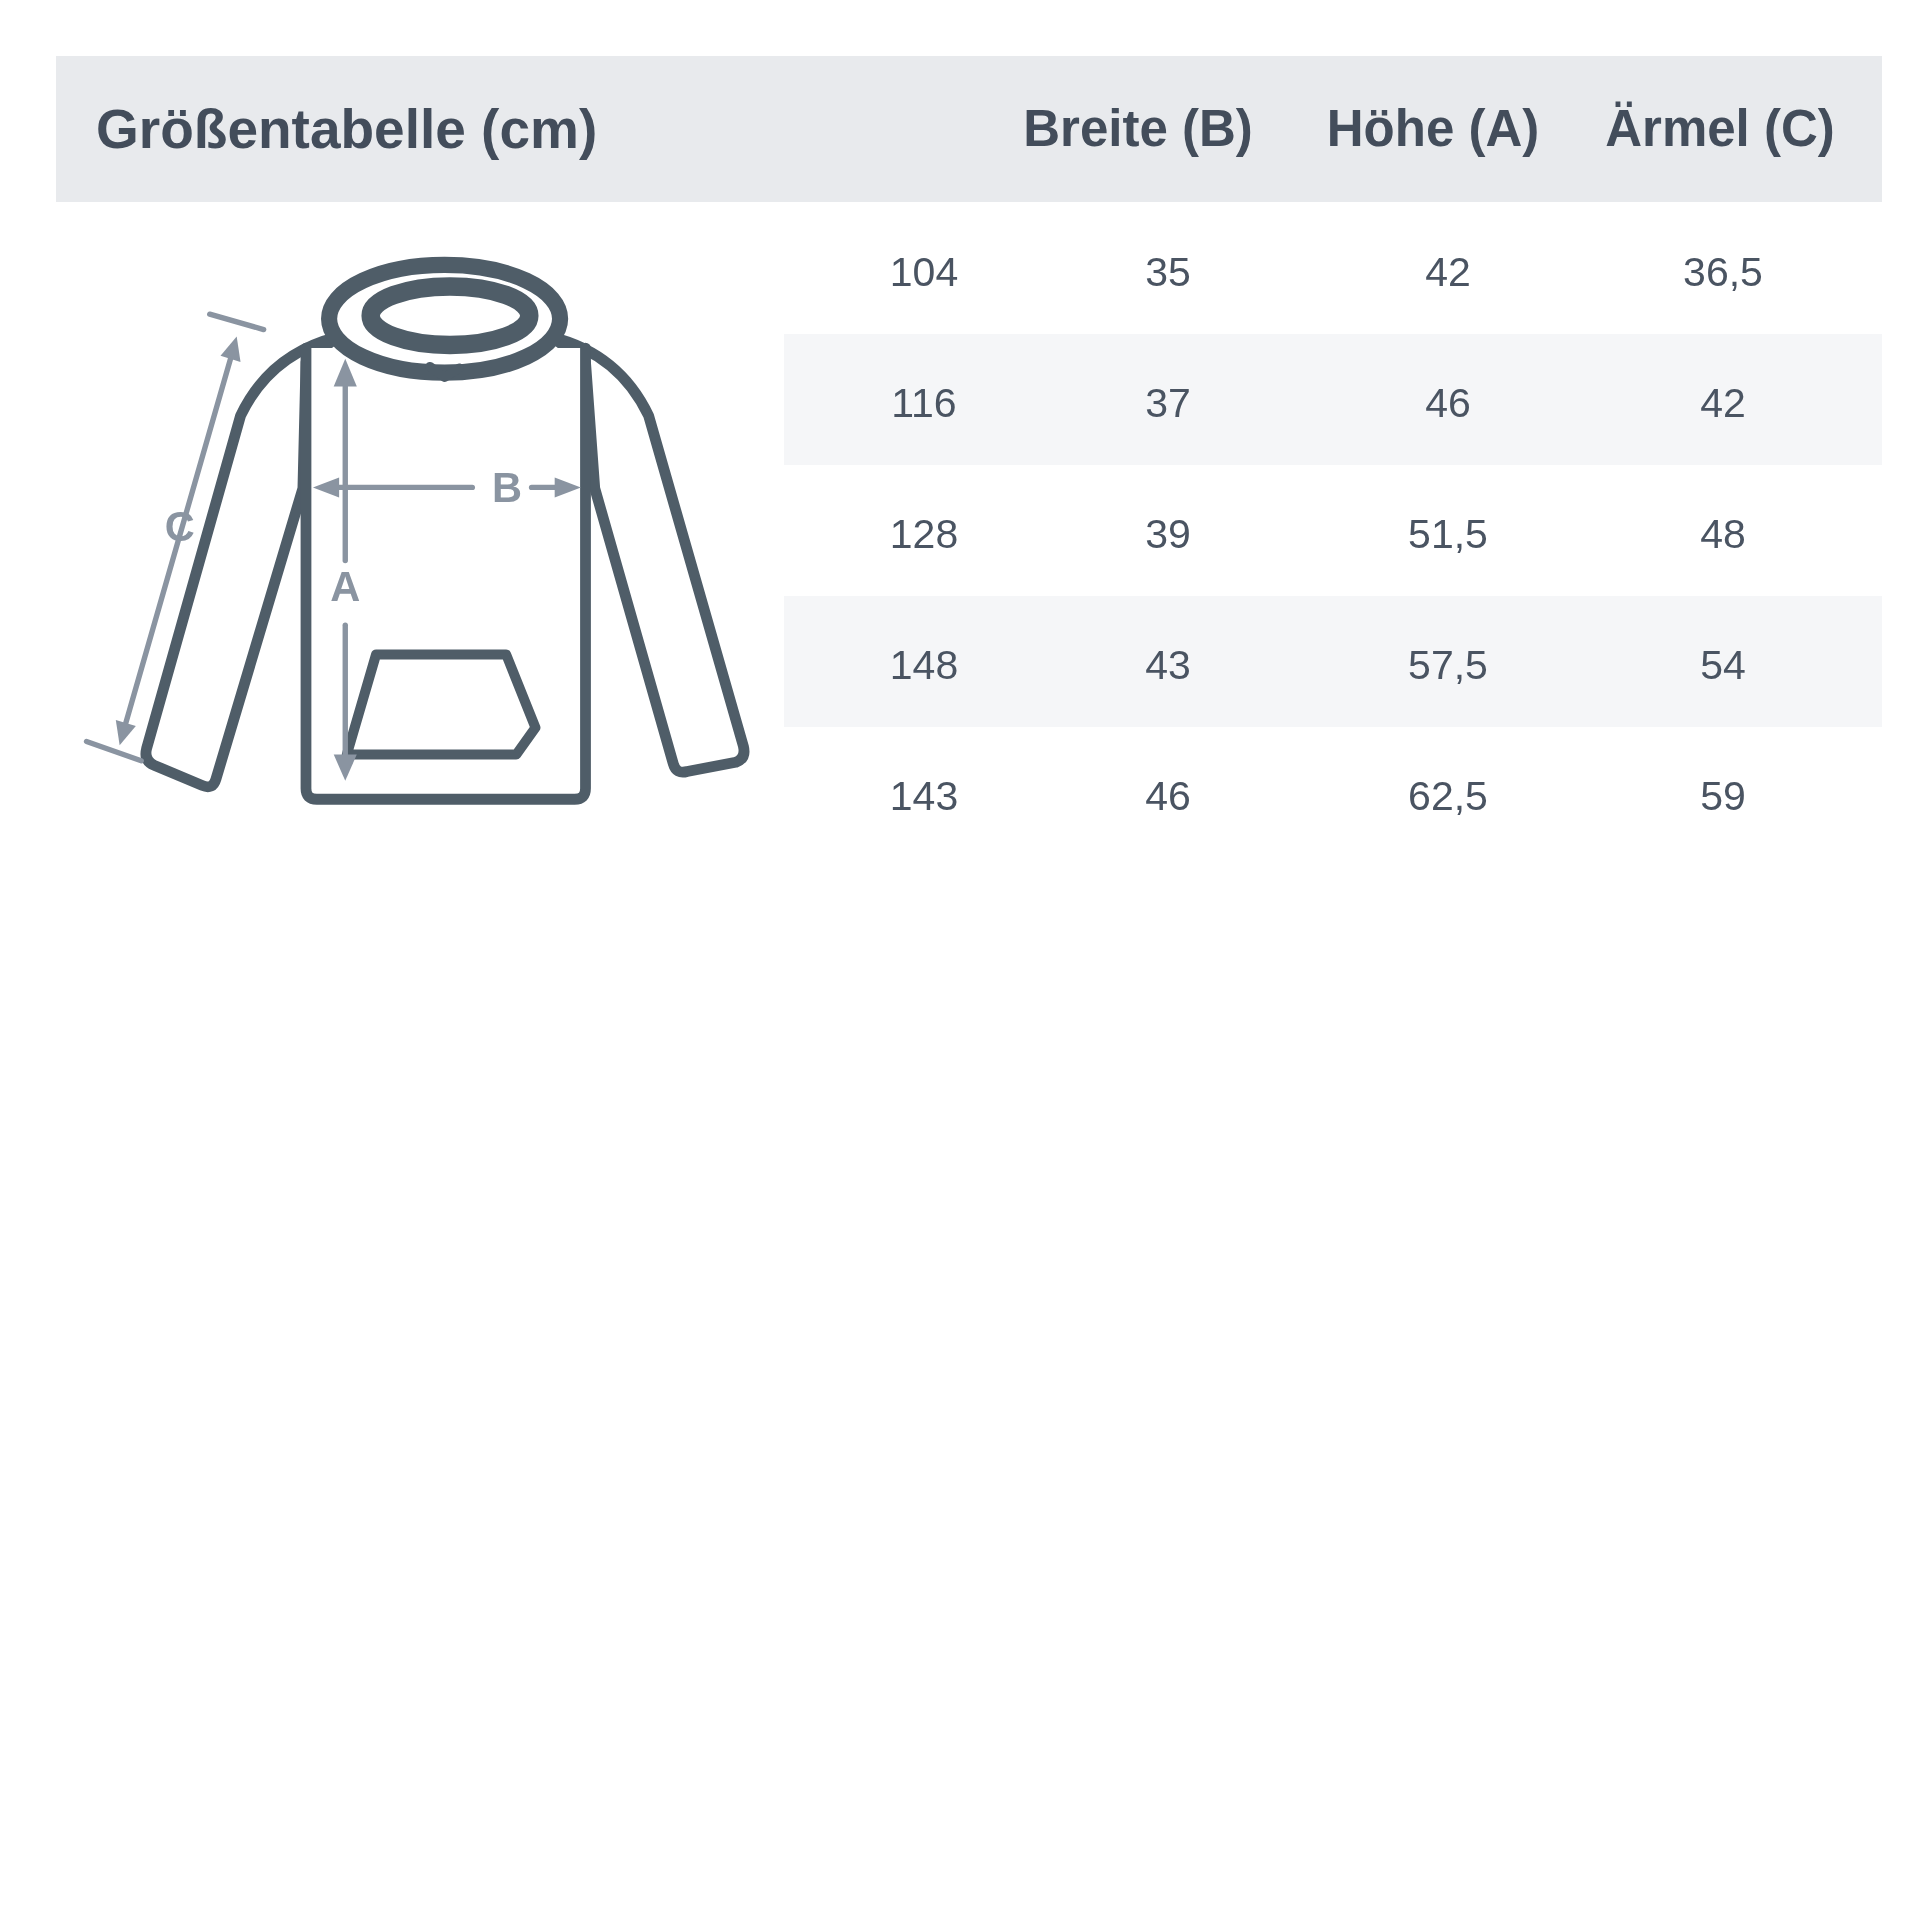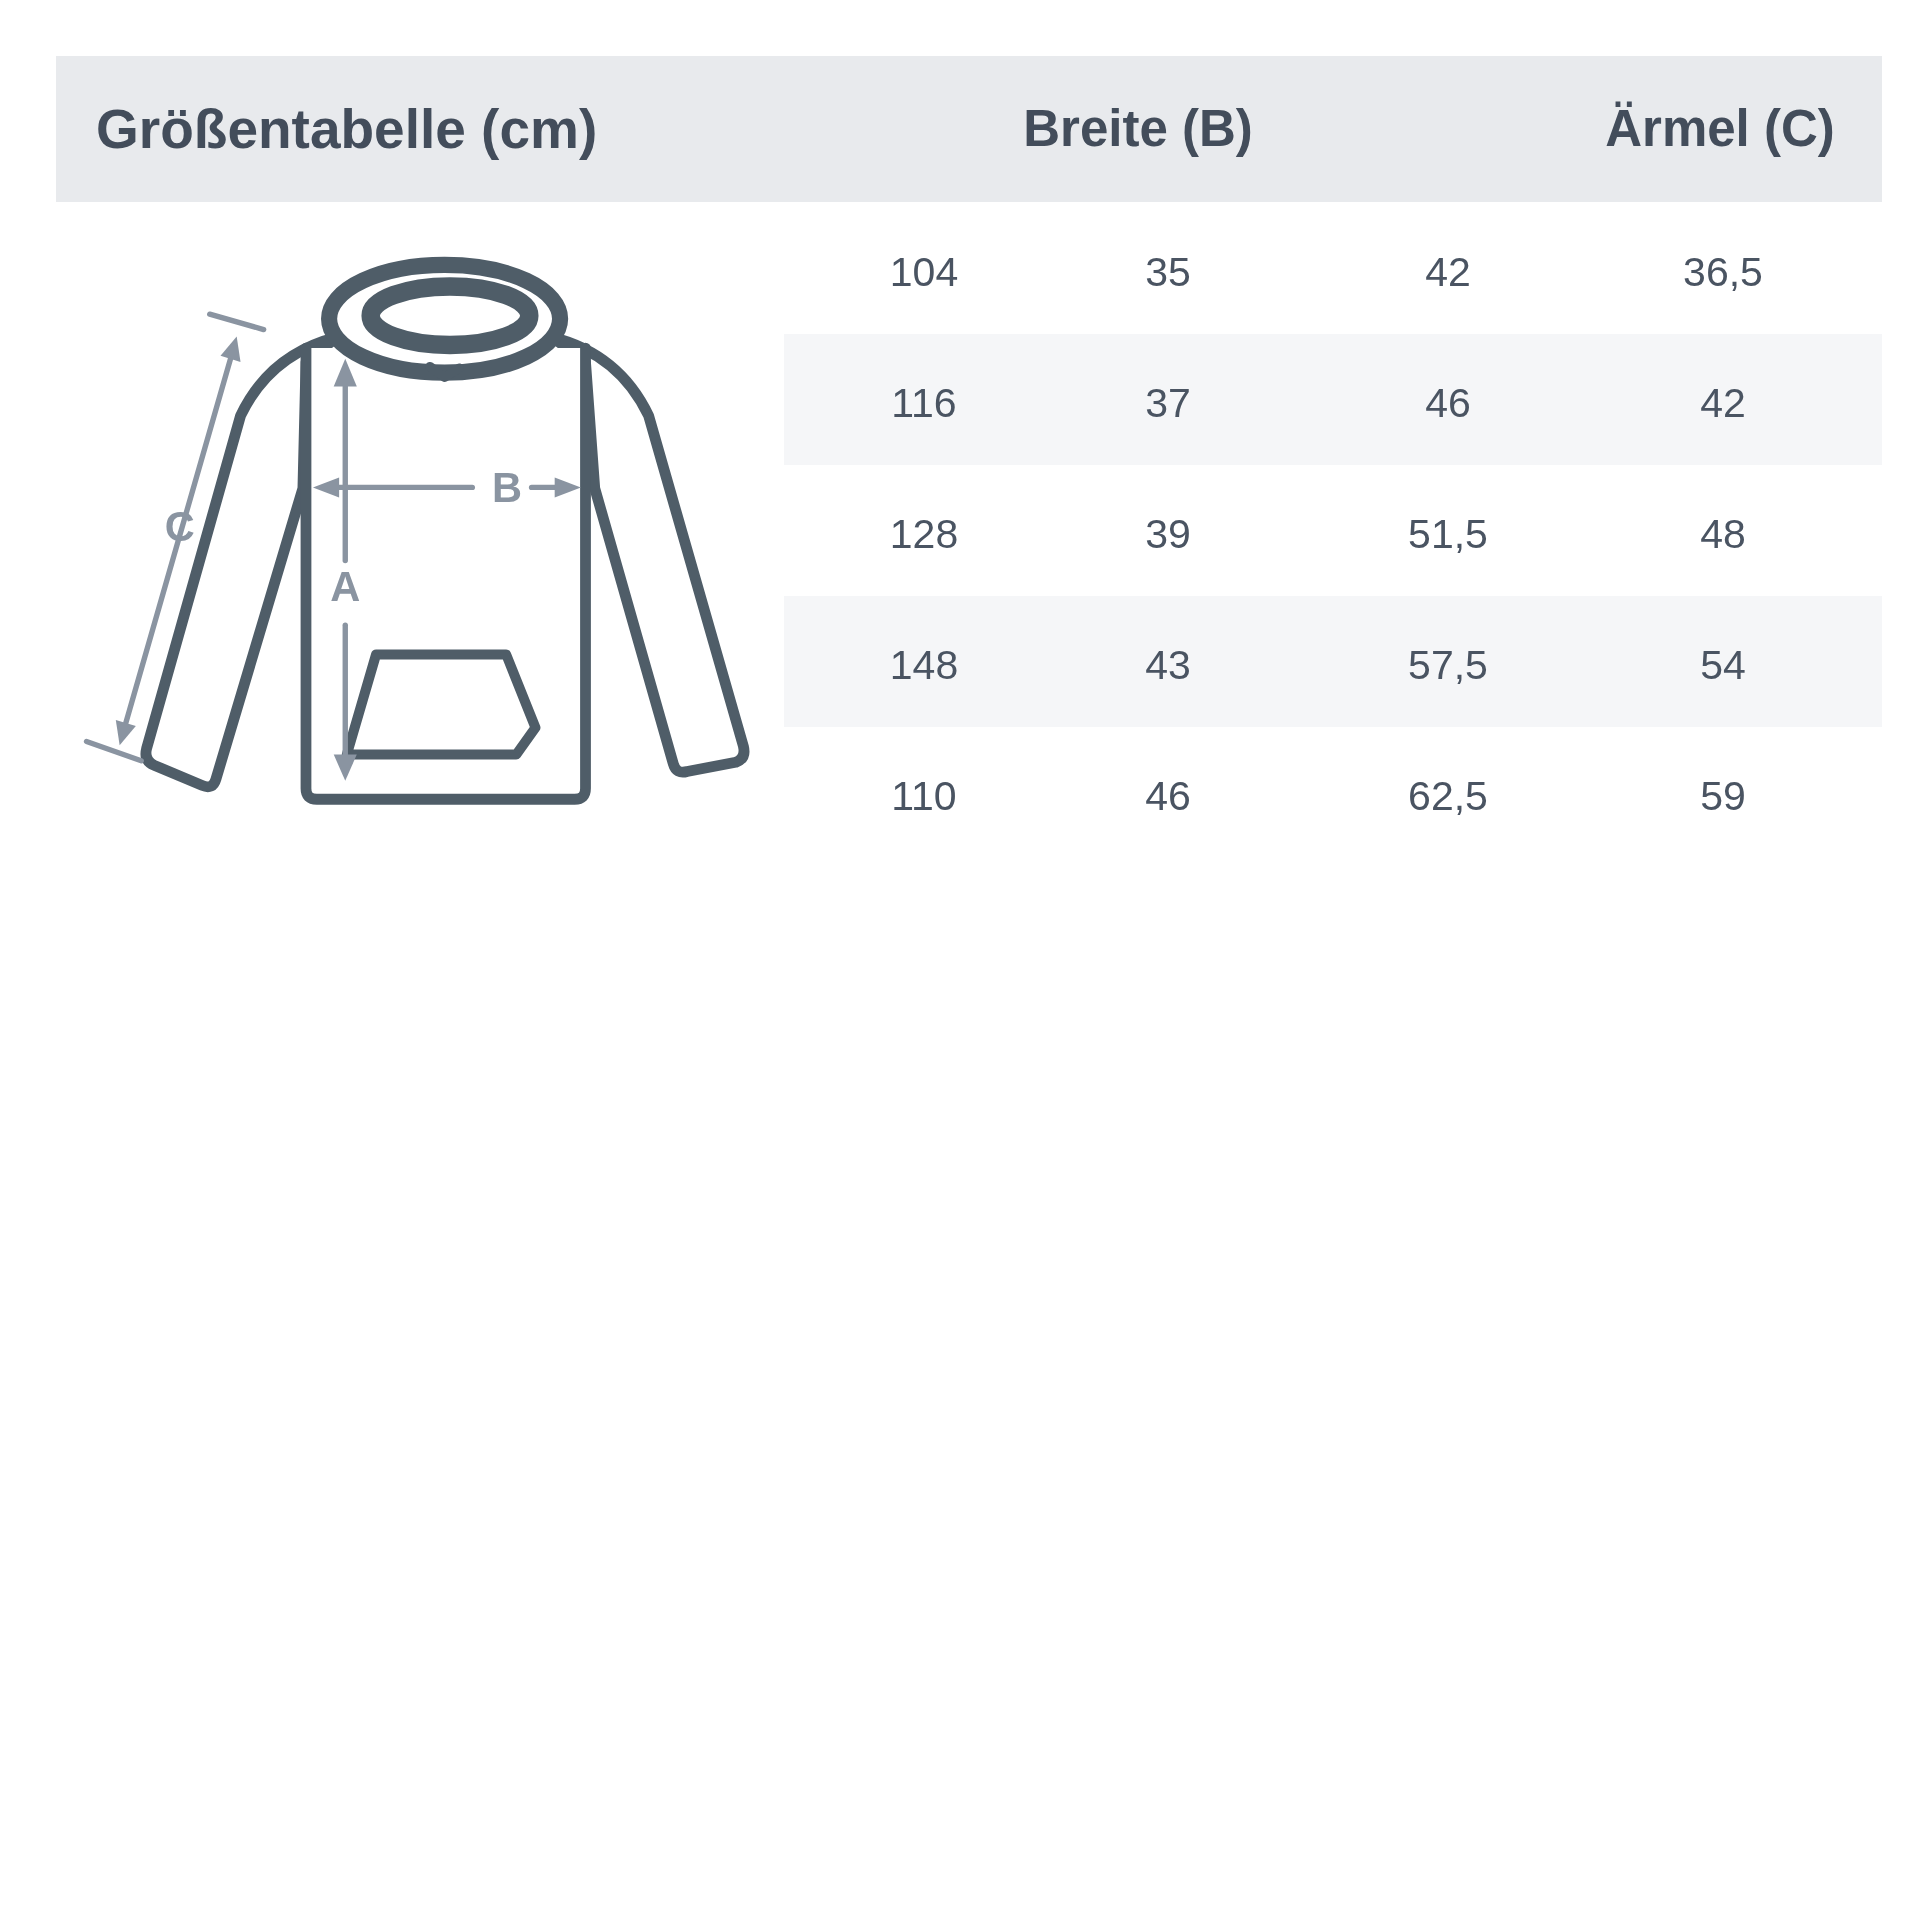--- a/index.html
+++ b/index.html
@@ -55,20 +55,21 @@
   .note b{font-weight:bold;color:#6e7987;}
 </style>
 </head>
 <body>
 
 <div class="sheet">
 
   <div class="header-bar">
     <div class="title">Größentabelle (cm)</div>
     <div class="col-header c1">Breite (B)</div>
+    <div class="col-header c2">Höhe (A)</div>
     <div class="col-header c3">Ärmel (C)</div>
   </div>
 
   <div class="row" style="top:203px;">
     <div class="cell c0">104</div>
     <div class="cell c1">35</div>
     <div class="cell c2">42</div>
     <div class="cell c3">36,5</div>
   </div>
 
@@ -89,21 +90,21 @@
 
   <div class="row" style="top:596px;">
     <div class="stripe"></div>
     <div class="cell c0">148</div>
     <div class="cell c1">43</div>
     <div class="cell c2">57,5</div>
     <div class="cell c3">54</div>
   </div>
 
   <div class="row" style="top:727px;">
-    <div class="cell c0">110</div>
+    <div class="cell c0">143</div>
     <div class="cell c1">46</div>
     <div class="cell c2">62,5</div>
     <div class="cell c3">59</div>
   </div>
 
   <svg class="diagram" viewBox="0 0 1000 800">
     <g stroke-linejoin="round" stroke-linecap="round">
 
       <path d="M 377,138 Q 290,160 252,240 L 130,672 Q 126,688 140,694 L 202,720 Q 216,726 220,712 L 333,334 L 337,170 Z" fill="#ffffff" stroke="#4f5d68" stroke-width="14"></path>
 

